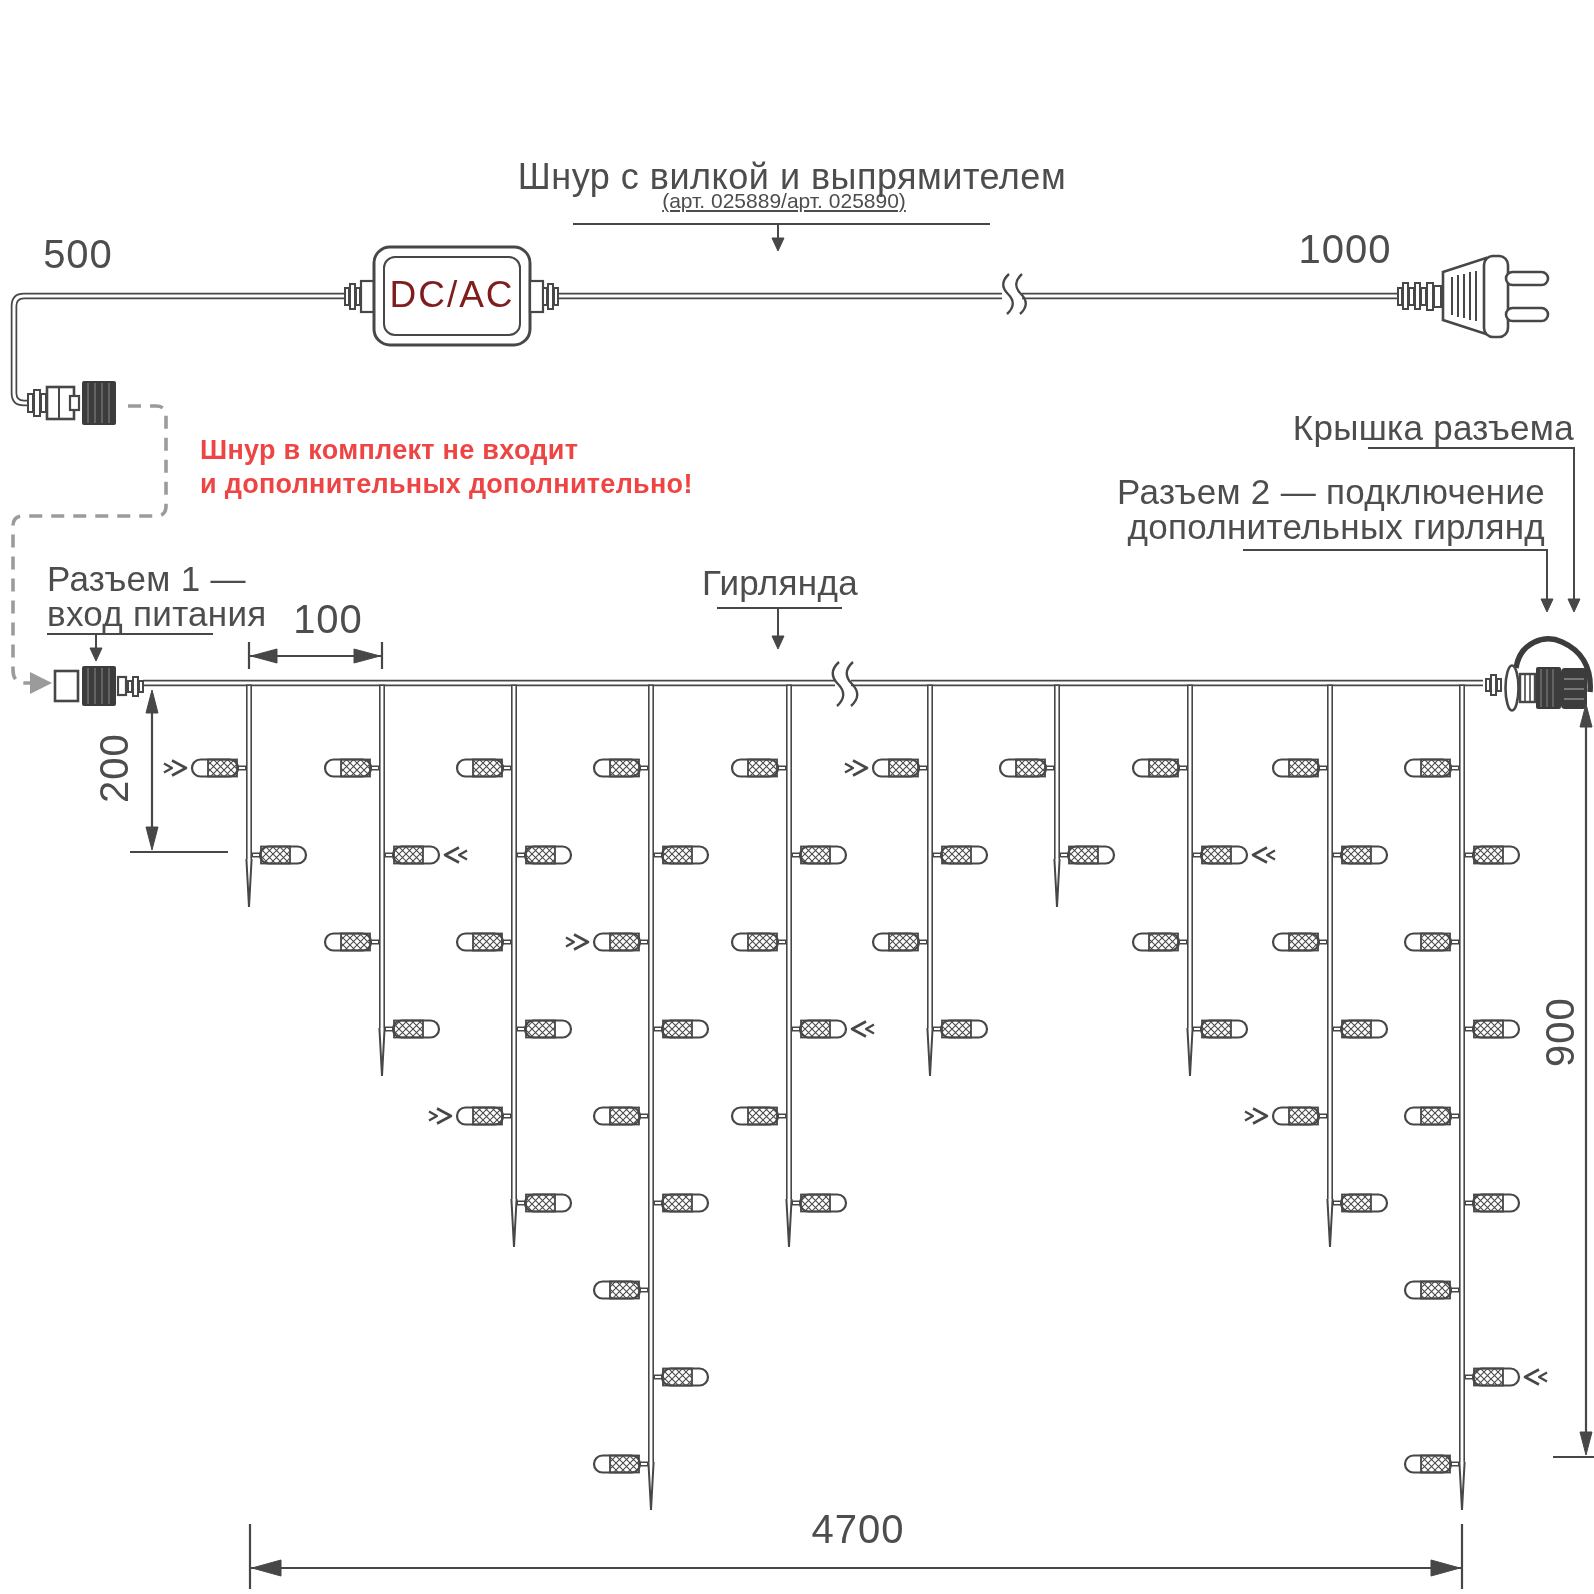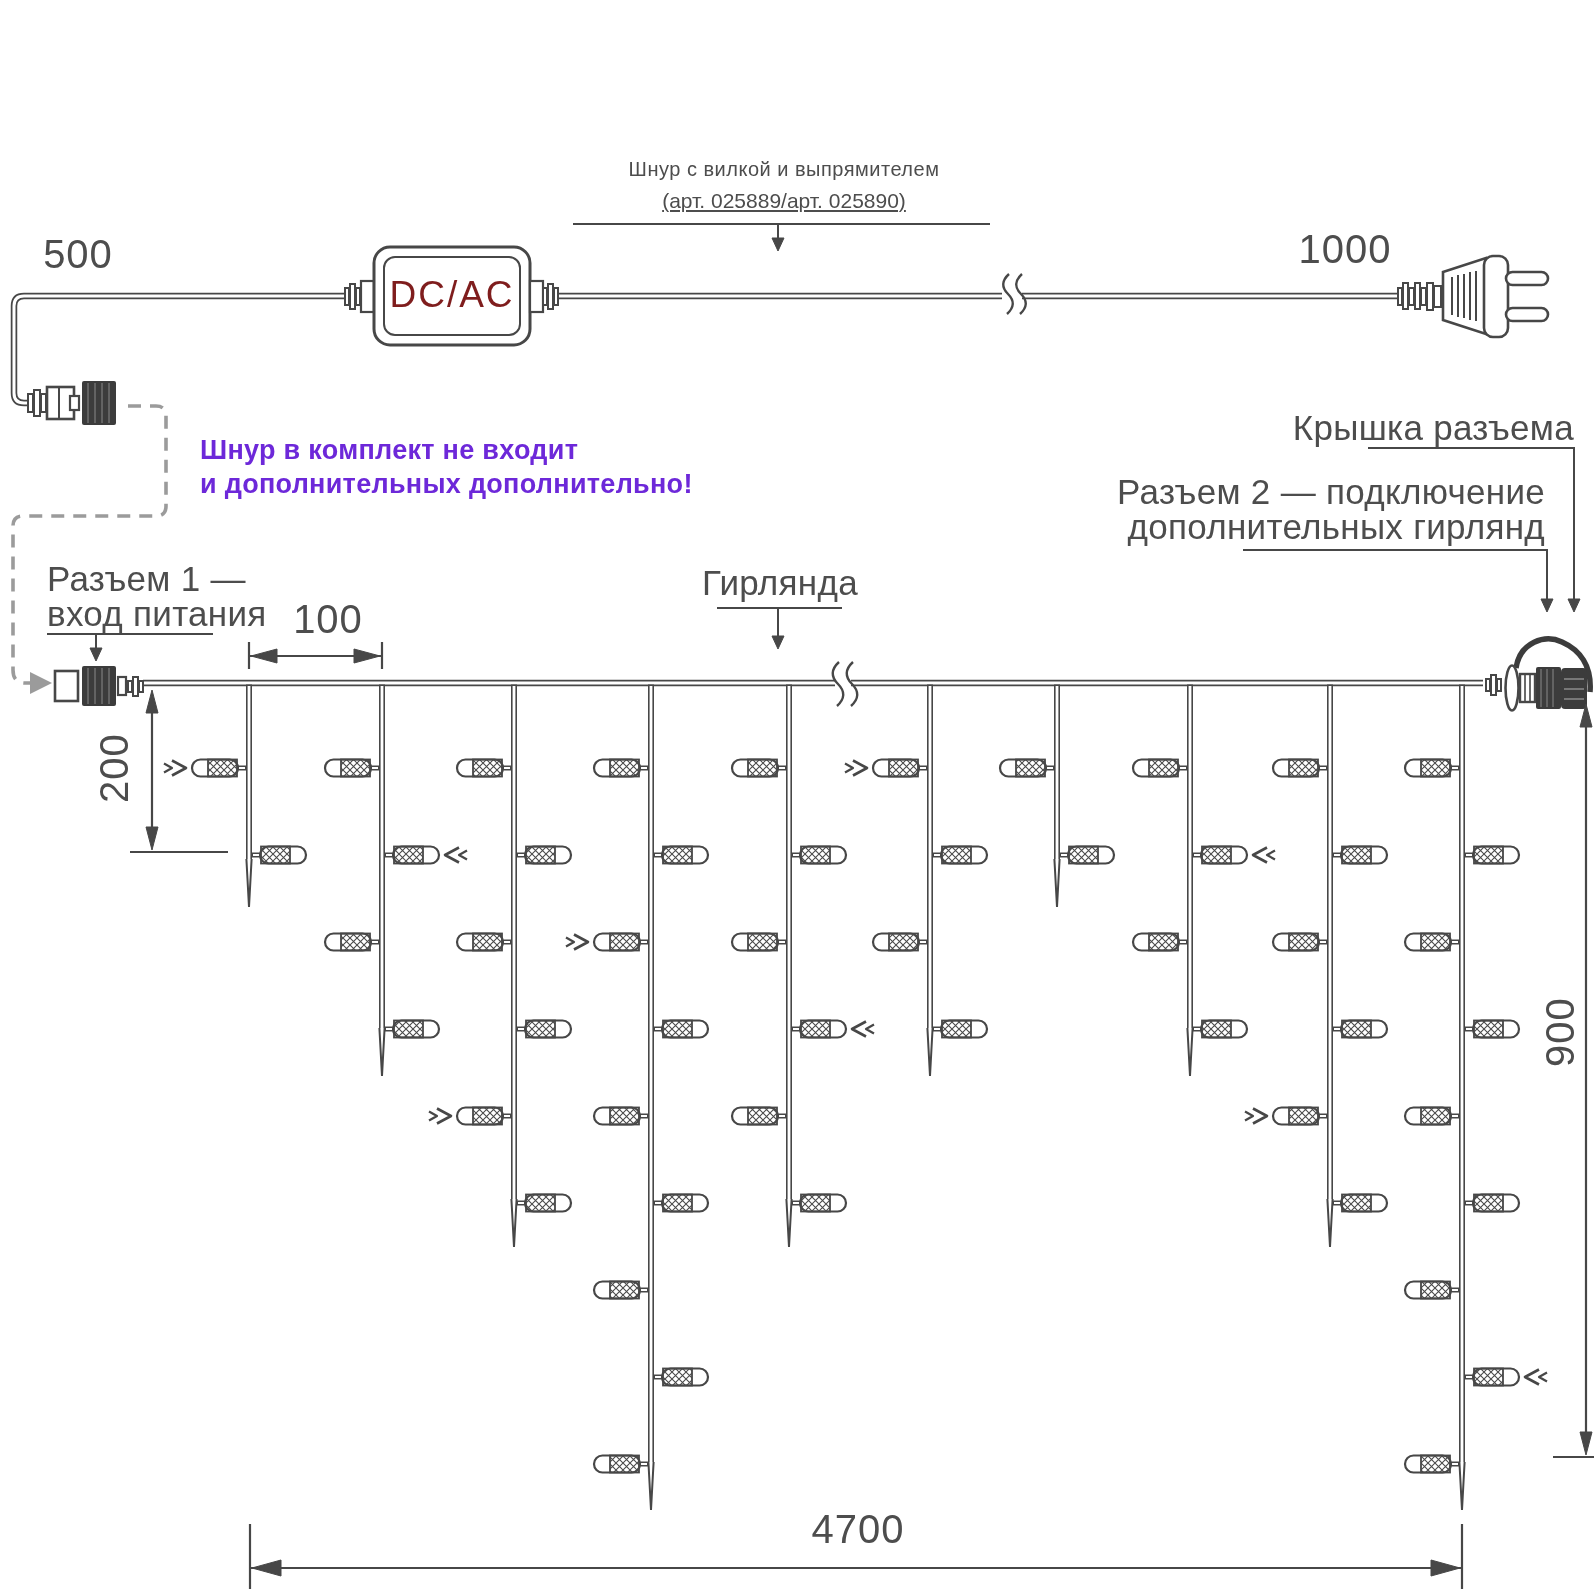--- a/index.html
+++ b/index.html
@@ -2,24 +2,24 @@
 <html><head>
 <meta charset="utf-8">
 <style>
   html,body{margin:0;padding:0;background:#fff;}
   #canvas{position:relative;width:1594px;height:1594px;background:#fff;overflow:hidden;
           font-family:"Liberation Sans",sans-serif;}
   #diagram-svg{position:absolute;left:0;top:0;}
   .lbl{position:absolute;color:#4d4d4d;white-space:nowrap;line-height:1;}
   .cx{transform:translateX(-50%);}
   .rot{transform:translate(-50%,-50%) rotate(-90deg);}
-  .title{font-size:20px;letter-spacing:0.5px;}
+  .title{font-size:36px;letter-spacing:0.5px;margin-left:8px;}
   .subtitle{font-size:21px;text-decoration:underline;}
   .dim{font-size:40px;letter-spacing:1px;}
-  .note{font-size:27px;font-weight:bold;color:#6d28d9;letter-spacing:0.3px;}
+  .note{font-size:27px;font-weight:bold;color:#ef4444;letter-spacing:0.3px;}
   .callout{font-size:35px;letter-spacing:0.3px;}
   .right-align{text-align:right;}
   .dcac{font-size:37px;color:#7f1d1d;letter-spacing:2px;}
 </style>
 </head>
 <body>
 
 <div id="canvas">
 
 <svg id="diagram-svg" width="1594" height="1594" viewBox="0 0 1594 1594">

